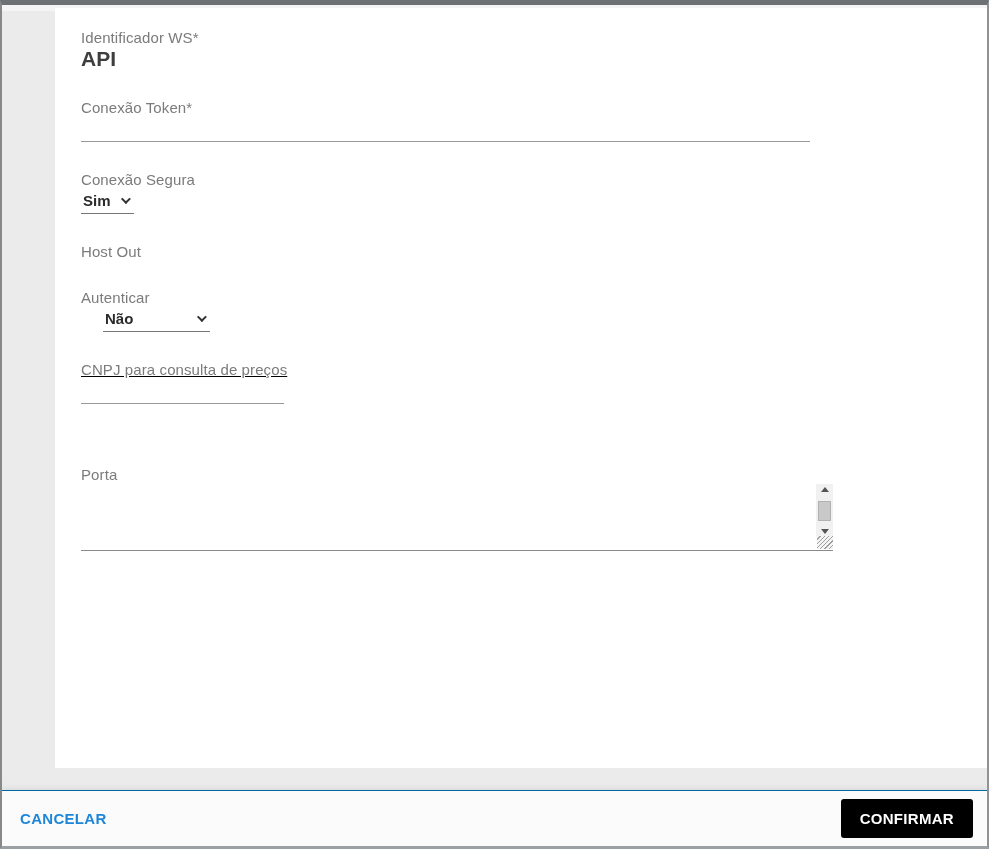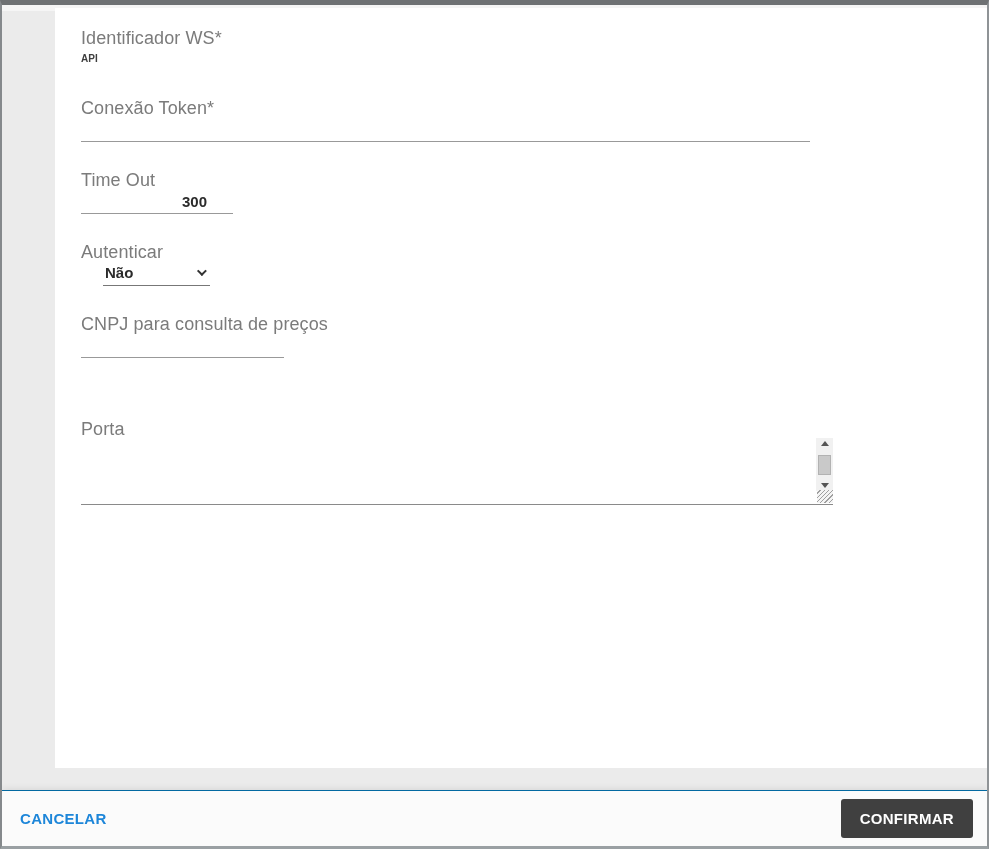--- a/index.html
+++ b/index.html
@@ -20,28 +20,28 @@
   }
   .card {
     position: absolute;
     left: 53px; right: 0; top: 3px; height: 760px;
     background: #ffffff;
   }
   .card-inner { padding: 22px 26px 0 26px; }
 
   .field { margin-bottom: 30px; }
   .field-first { margin-bottom: 32px; }
-  .field-cnpj { margin-bottom: 63px; }
+  .field-cnpj { margin-bottom: 63px; text-decoration: underline; }
 
   .field-label {
-    font-size: 18px; line-height: 16px; color: #7b7b7b;
+    font-size: 15px; line-height: 16px; color: #7b7b7b;
     letter-spacing: 0.1px;
   }
   .readonly-value {
-    margin-top: 4px; font-size: 10px; line-height: 18px;
+    margin-top: 4px; font-size: 21px; line-height: 18px;
     color: #3e3e3e; font-weight: 600;
   }
   .line-input {
     display: block; margin-top: 2px;
     height: 24px; border: none; border-bottom: 1px solid #999999;
     background: transparent; outline: none;
     font-family: "Liberation Sans", sans-serif;
     font-size: 15px; color: #333333; padding: 0 2px;
   }
   .w-long  { width: 729px; }
@@ -106,21 +106,21 @@
     box-shadow: 0 -2px 6px rgba(0,0,0,0.07);
     display: flex; align-items: center; justify-content: space-between;
     padding: 0 14px 0 18px;
   }
   .cancel-link {
     color: #1d86d9; font-size: 15px; font-weight: 700;
     letter-spacing: 0.3px; cursor: pointer; background: none; border: none;
     font-family: "Liberation Sans", sans-serif;
   }
   .confirm-button {
-    background: #404040; color: #ffffff; border: none; border-radius: 3px;
+    background: #000000; color: #ffffff; border: none; border-radius: 3px;
     font-size: 15px; font-weight: 700; letter-spacing: 0.3px;
     padding: 11px 19px; cursor: pointer;
     font-family: "Liberation Sans", sans-serif;
   }
 </style>
 </head>
 <body>
 
 <div class="top-strip"></div>
 
@@ -132,24 +132,30 @@
       <div class="readonly-value">API</div>
     </div>
 
     <div class="field">
       <div class="field-label">Conexão Token*</div>
       <input class="line-input w-long" type="text" value="" style="">
     </div>
 
 
 
+    <div class="field">
+      <div class="field-label">Conexão Segura</div>
+      <div class="select-box w-sim">
+        <span class="select-value">Sim</span>
+        <span class="chevron"></span>
+      </div>
+    </div>
 
     <div class="field">
-      <div class="field-label">Time Out</div>
-      <input class="line-input w-timeout" type="text" value="300" style="">
+      <div class="field-label">Host Out</div>
     </div>
 
     <div class="field">
       <div class="field-label">Autenticar</div>
       <div class="select-box w-nao">
         <span class="select-value">Não</span>
         <span class="chevron"></span>
       </div>
     </div>
 

